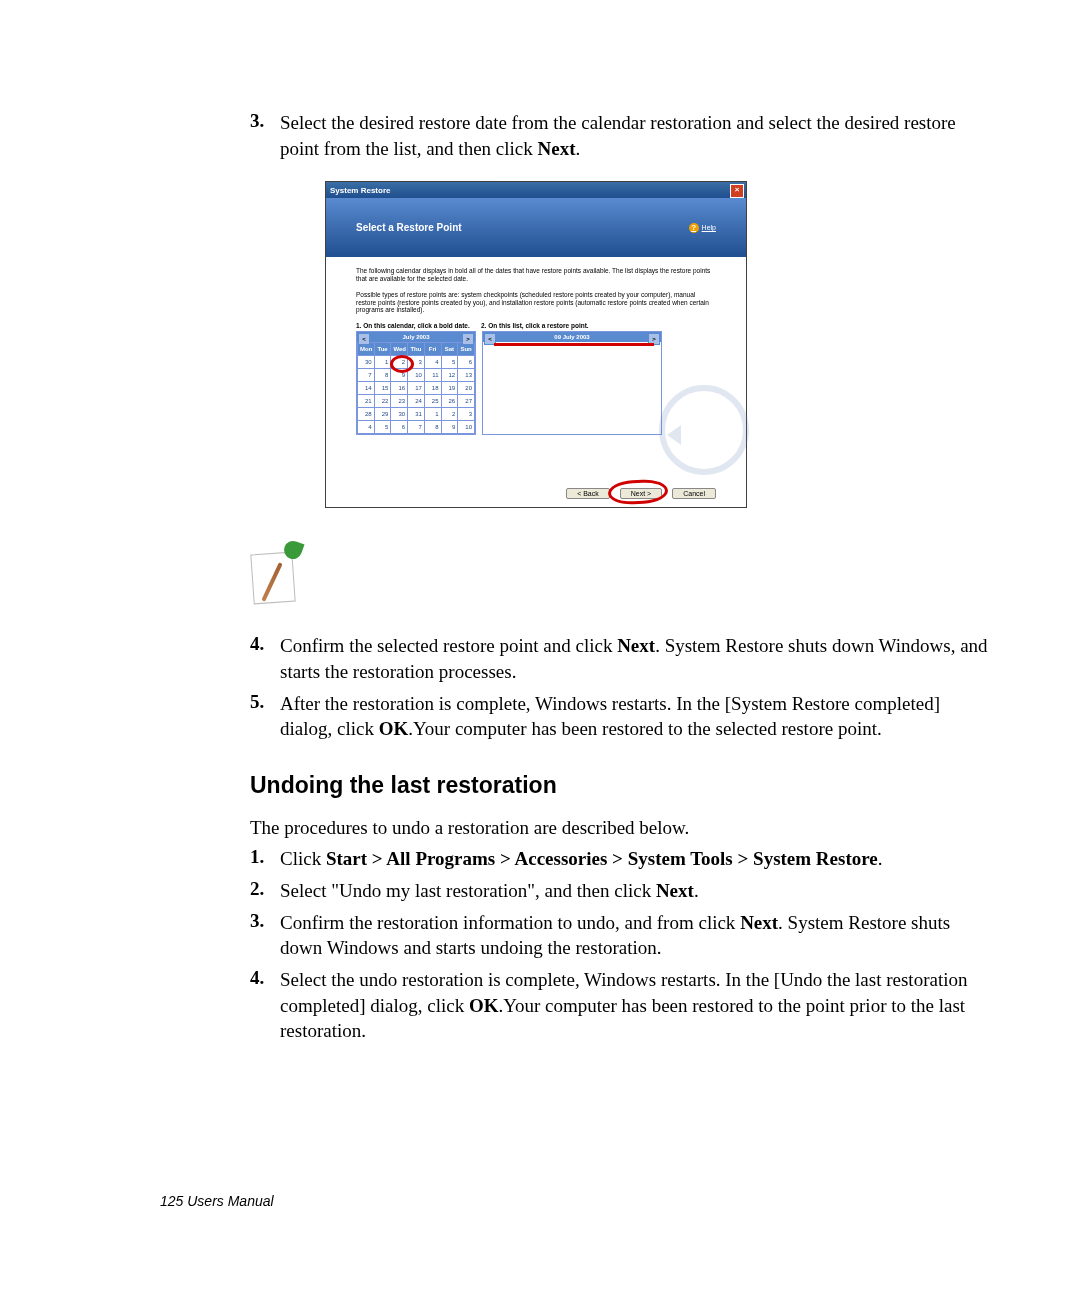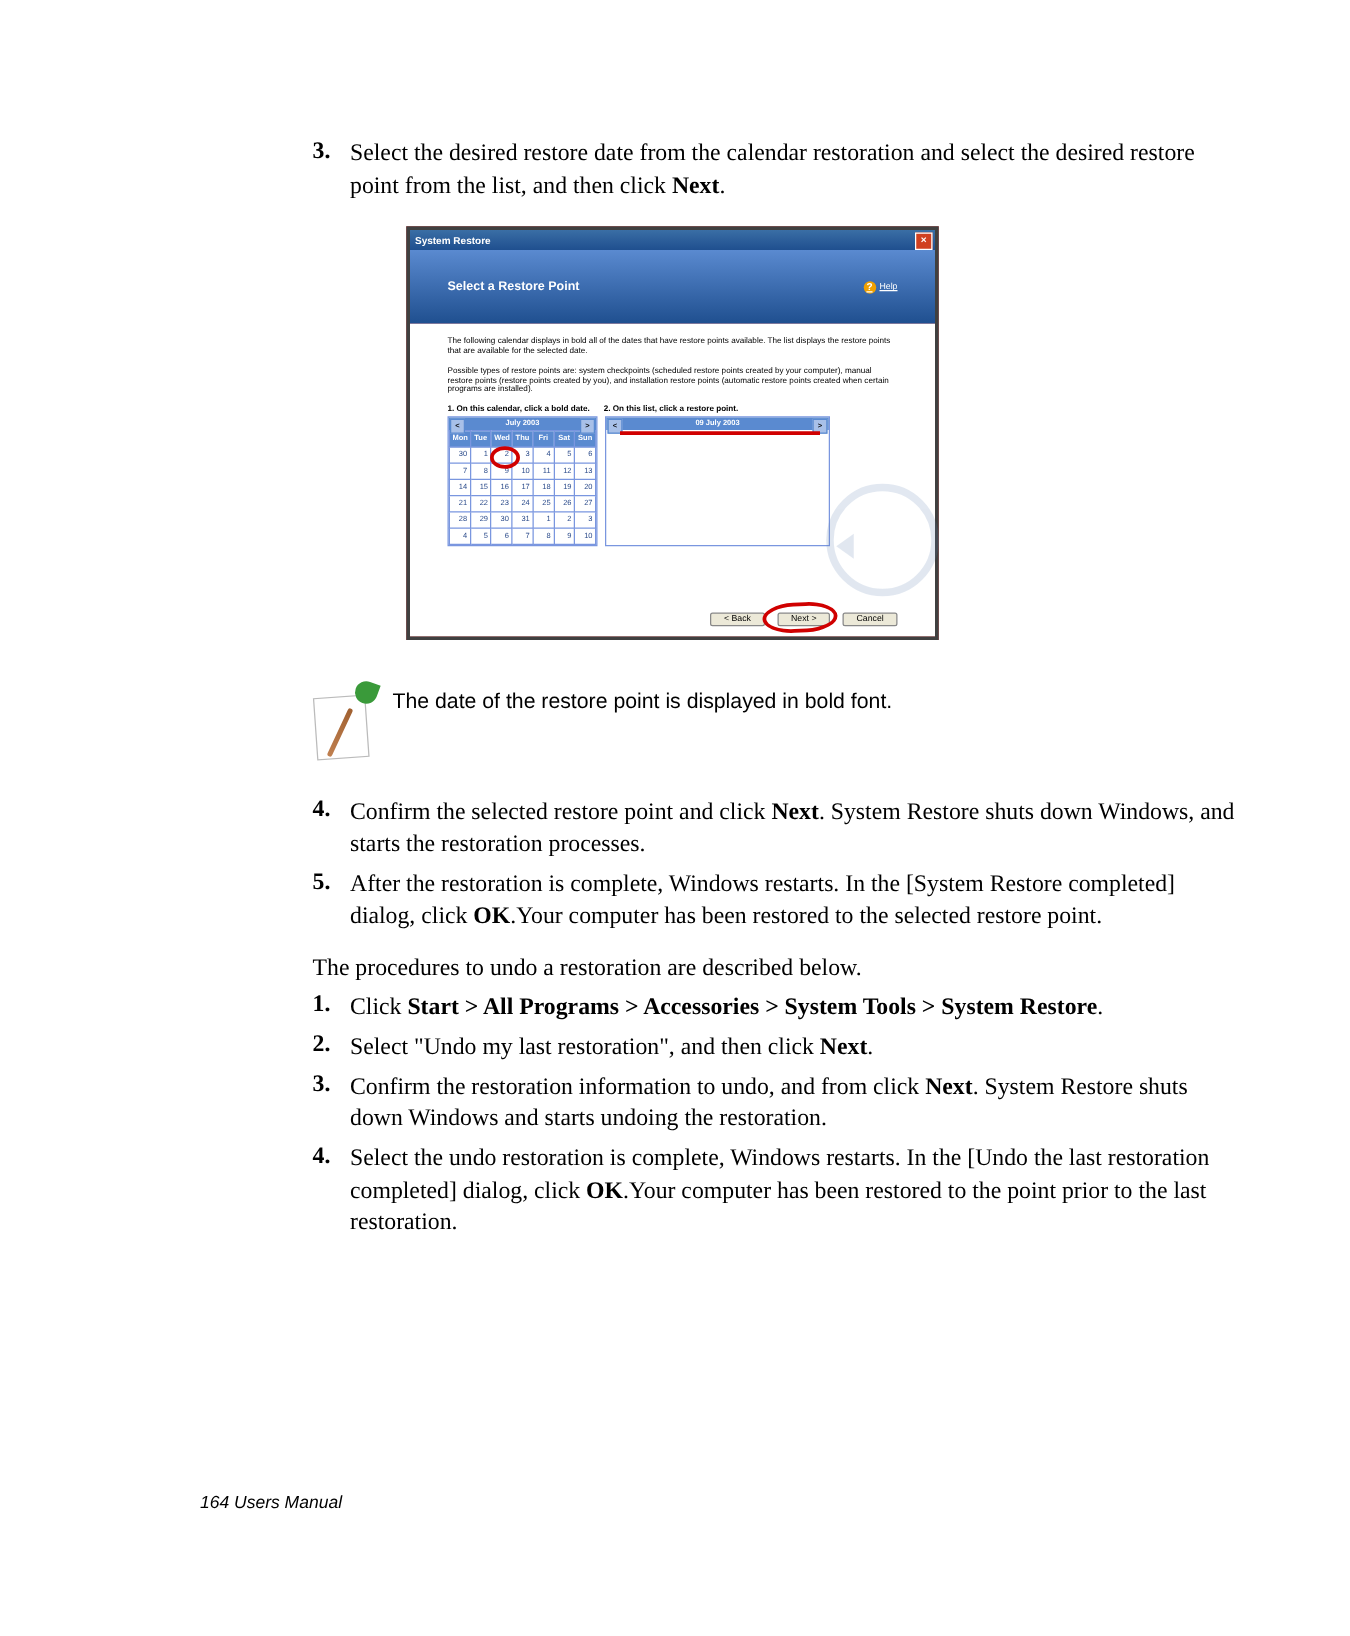--- a/index.html
+++ b/index.html
@@ -39,22 +39,22 @@
     flex: 1;
     font-size: 19px;
     line-height: 1.35;
   }
   .screenshot-wrap {
     margin: 20px 0 35px 75px;
     width: 420px;
   }
   .sr-window {
     width: 420px;
-    border: 3px solid #404040;
-    background: #ef4444;
+    border: 1px solid #404040;
+    background: #5eead4;
     font-family: Tahoma, Arial, sans-serif;
     font-size: 7px;
     position: relative;
   }
   .sr-titlebar {
     height: 16px;
     background: linear-gradient(#3a6ea5, #1f4f8f);
     color: #fff;
     display: flex;
     align-items: center;
@@ -467,34 +467,34 @@
         </div>
       </div>
     </div>
 
     <div class="note-row">
       <div class="note-icon">
         <div class="paper"></div>
         <div class="pen"></div>
         <div class="leaf"></div>
       </div>
-      <div class="note-text">The date of the restore point is displayed in bold font.</div>
     </div>
 
     <ol class="steps" id="steps-b">
         <li>
           <span class="num">4.</span>
           <span class="body"><span>Confirm the selected restore point and click </span><b>Next</b><span>. System Restore shuts down Windows, and starts the restoration processes.</span></span>
         </li>
         <li>
           <span class="num">5.</span>
           <span class="body"><span>After the restoration is complete, Windows restarts. In the [System Restore completed] dialog, click </span><b>OK</b><span>.Your computer has been restored to the selected restore point.</span></span>
         </li>
       </ol>
 
+    <h2 class="section">Undoing the last restoration</h2>
     <p class="para">The procedures to undo a restoration are described below.</p>
     <ol class="steps" id="steps-c">
         <li>
           <span class="num">1.</span>
           <span class="body"><span>Click </span><b>Start &gt; All Programs &gt; Accessories &gt; System Tools &gt; System Restore</b><span>.</span></span>
         </li>
         <li>
           <span class="num">2.</span>
           <span class="body"><span>Select "Undo my last restoration", and then click </span><b>Next</b><span>.</span></span>
         </li>
@@ -503,14 +503,14 @@
           <span class="body"><span>Confirm the restoration information to undo, and from click </span><b>Next</b><span>. System Restore shuts down Windows and starts undoing the restoration.</span></span>
         </li>
         <li>
           <span class="num">4.</span>
           <span class="body"><span>Select the undo restoration is complete, Windows restarts. In the [Undo the last restoration completed] dialog, click </span><b>OK</b><span>.Your computer has been restored to the point prior to the last restoration.</span></span>
         </li>
       </ol>
 
   </div>
 
-  <div class="footer">164  Users Manual</div>
+  <div class="footer">125  Users Manual</div>
 </div>
 
 </body></html>

